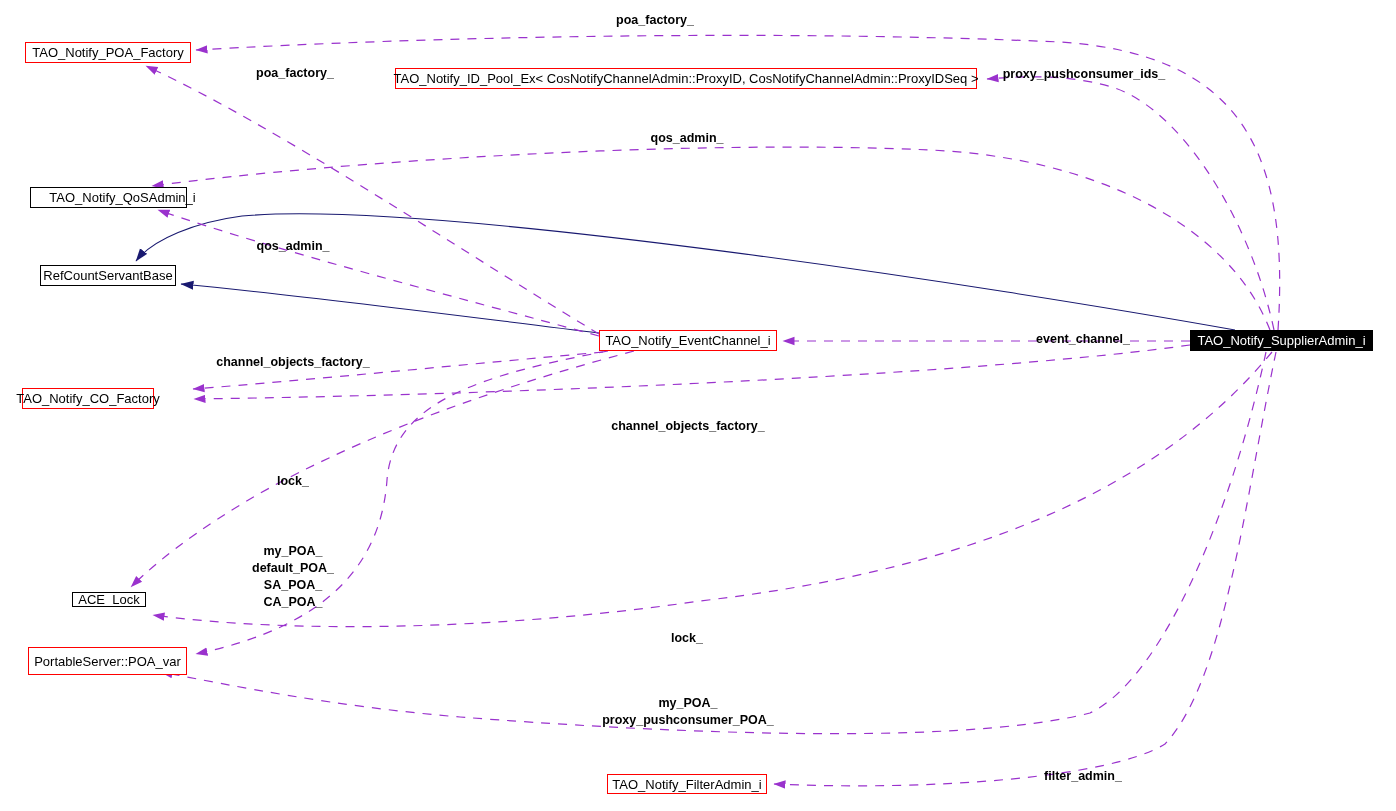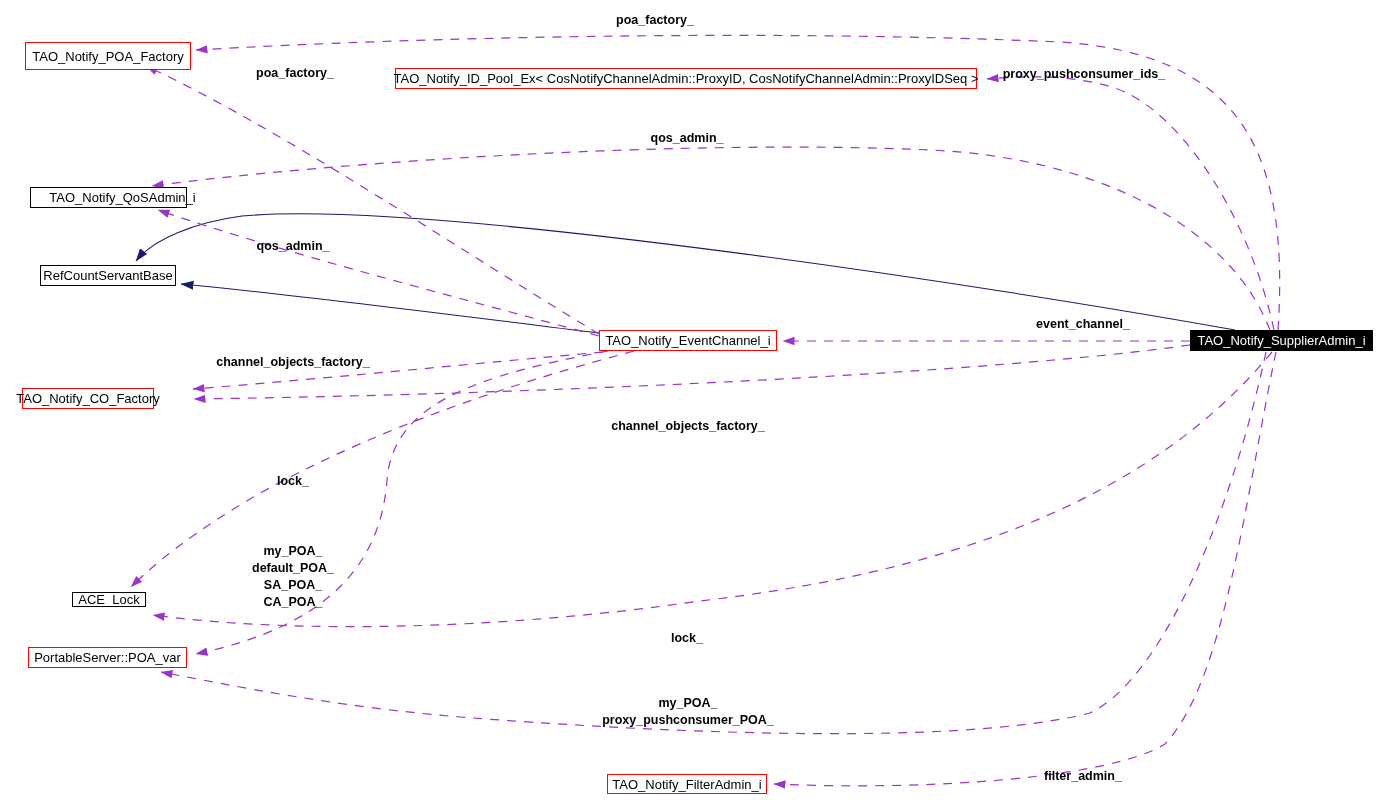--- a/index.html
+++ b/index.html
@@ -51,21 +51,21 @@
       <path d="M 603,352 C 480,363 310,380 193,389" marker-end="url(#arrowP)"></path>
       <path d="M 1190,345 C 1000,372 560,394 194,399" marker-end="url(#arrowP)"></path>
       <path d="M 634,351 C 480,392 380,432 300,472 C 220,512 162,556 131,587" marker-end="url(#arrowP)"></path>
       <path d="M 608,351 C 480,375 393,402 387,480 C 381,562 330,626 196,654" marker-end="url(#arrowP)"></path>
       <path d="M 1272,352 C 1150,500 950,572 700,601 C 500,630 292,634 153,615" marker-end="url(#arrowP)"></path>
       <path d="M 1266,352 C 1230,520 1160,680 1090,713 C 950,748 640,731 460,717 C 330,706 235,686 161,672" marker-end="url(#arrowP)"></path>
       <path d="M 1276,352 C 1245,500 1225,680 1165,744 C 1110,778 930,791 774,784" marker-end="url(#arrowP)"></path>
     </g>
   </svg>
 
-  <div class="node red" style="left:25px;top:42px;width:166px;height:28px;">
+  <div class="node red" style="left:25px;top:42px;width:166px;height:21px;">
     <span>TAO_Notify_POA_Factory</span>
   </div>
 
   <div class="node red" style="left:395px;top:68px;width:582px;height:21px;">
     <span>TAO_Notify_ID_Pool_Ex&lt; CosNotifyChannelAdmin::ProxyID, CosNotifyChannelAdmin::ProxyIDSeq &gt;</span>
   </div>
 
   <div class="node" style="left:30px;top:187px;width:157px;height:21px;padding-left:28px;">
     <span>TAO_Notify_QoSAdmin_i</span>
   </div>
@@ -83,34 +83,34 @@
   </div>
 
   <div class="node red" style="left:22px;top:388px;width:132px;height:21px;">
     <span>TAO_Notify_CO_Factory</span>
   </div>
 
   <div class="node" style="left:72px;top:592px;width:74px;height:15px;">
     <span>ACE_Lock</span>
   </div>
 
-  <div class="node red" style="left:28px;top:647px;width:159px;height:21px;">
+  <div class="node red" style="left:28px;top:647px;width:159px;height:28px;">
     <span>PortableServer::POA_var</span>
   </div>
 
   <div class="node red" style="left:607px;top:774px;width:160px;height:20px;">
     <span>TAO_Notify_FilterAdmin_i</span>
   </div>
 
   <span class="elabel" style="left:655px;top:20px;">poa_factory_</span>
   <span class="elabel" style="left:295px;top:73px;">poa_factory_</span>
   <span class="elabel" style="left:1084px;top:74px;">proxy_pushconsumer_ids_</span>
   <span class="elabel" style="left:687px;top:138px;">qos_admin_</span>
   <span class="elabel" style="left:293px;top:246px;">qos_admin_</span>
-  <span class="elabel" style="left:1083px;top:324px;">event_channel_</span>
+  <span class="elabel" style="left:1083px;top:339px;">event_channel_</span>
   <span class="elabel" style="left:293px;top:362px;">channel_objects_factory_</span>
   <span class="elabel" style="left:688px;top:426px;">channel_objects_factory_</span>
   <span class="elabel" style="left:293px;top:481px;">lock_</span>
 
   <div class="elabel" style="left:293px;top:577px;">
     <div>my_POA_</div>
     <div>default_POA_</div>
     <div>SA_POA_</div>
     <div>CA_POA_</div>
   </div>

